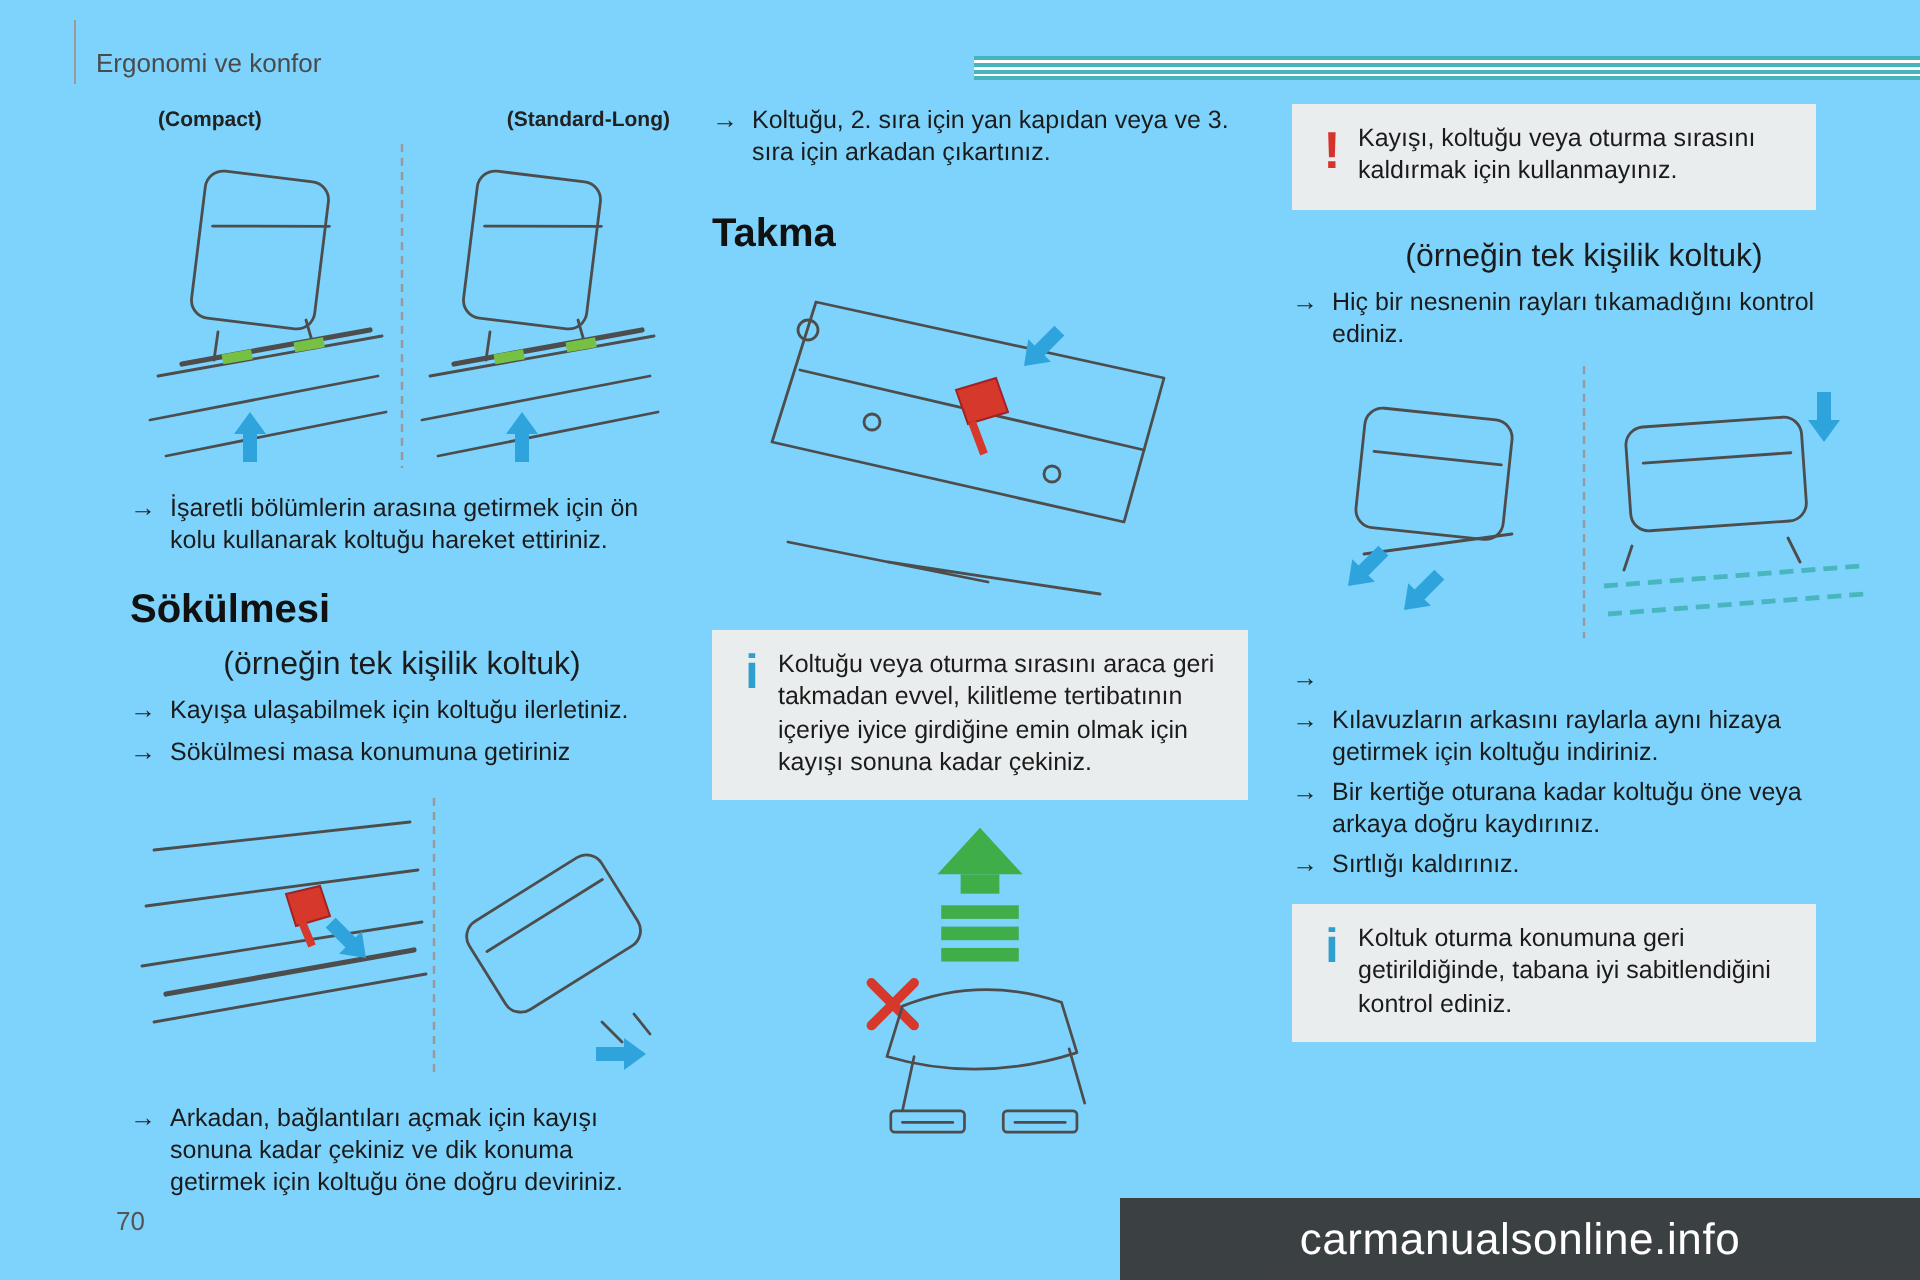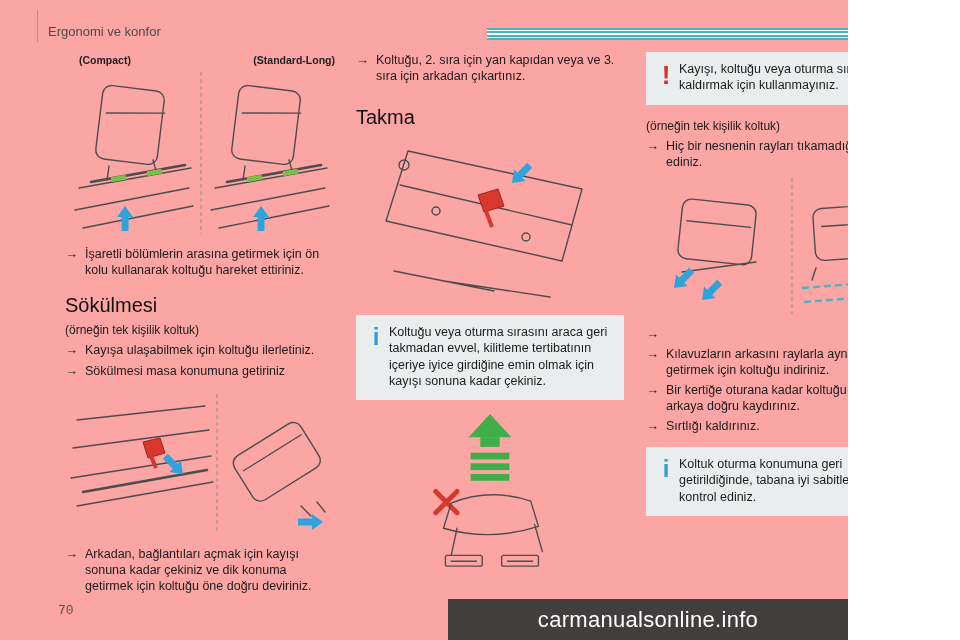--- a/index.html
+++ b/index.html
@@ -1,52 +1,52 @@
 <!DOCTYPE html>
 <html><head>
 <meta charset="utf-8">
 <style>
   * { margin:0; padding:0; box-sizing:border-box; }
   html,body { width:960px; height:640px; }
   body { font-family:"Liberation Sans", sans-serif; background:#fff; color:#1b1b1b; }
-  #page { position:relative; width:848px; height:640px; background:#fca5a5; overflow:hidden; }
+  #page { position:relative; width:960px; height:640px; background:#7dd3fc; overflow:hidden; }
 
   
   .chapter-rule { position:absolute; left:37px; top:10px; width:1px; height:32px; background:#9a9a9a; }
   .chapter { position:absolute; left:48px; top:24px; font-size:13px; color:#4a4a4a; }
   .stripes { position:absolute; left:487px; top:28px; width:473px; height:12px;
              background:repeating-linear-gradient(to bottom,#45b4bd 0 2px,#ffffff 2px 3.4px); }
 
   
   .col { position:absolute; top:52px; }
   #col1 { left:65px;  width:272px; }
   #col2 { left:356px; width:268px; }
   #col3 { left:646px; width:292px; }
 
   .bullet { display:flex; gap:5px; font-size:12.5px; line-height:1.28; margin-top:4px; }
   .bullet .marker { flex:0 0 15px; font-size:13px; color:#222; }
-  h2.sec { font-size:20px; font-weight:normal; margin:16px 0 6px; color:#111; }
-  .note { font-size:12px; line-height:1.28; margin-top:8px; }
+  h2.sec { font-size:20px; font-weight:bold; margin:16px 0 6px; color:#111; }
+  .note { font-size:16px; line-height:1.28; margin-top:8px;text-align:center; }
 
   .box { display:flex; background:#e9eded; padding:9px 10px 11px 7px; margin-top:12px; }
   .box .bicon { flex:0 0 26px; text-align:center; font-weight:bold; line-height:1; padding-top:1px; }
   .box.info .bicon { color:#2f9fd0; font-size:24px; }
   .box.warn .bicon { color:#d6332c; font-size:26px; }
   .box .btext { font-size:12.5px; line-height:1.3; }
 
   .fig { position:relative; }
   .figlabel { position:absolute; top:2px; font-size:10.5px; font-weight:bold; color:#222; }
   .figlabel.left { left:14px; }
   .figlabel.right { right:2px; }
 
   svg .line { stroke:#4d4d4d; stroke-width:1.4; fill:none; stroke-linecap:round; stroke-linejoin:round; }
   svg .dash { stroke:#999; stroke-width:1.2; stroke-dasharray:4 3; }
 
   
-  .pagenum { position:absolute; left:58px; top:603px; font-size:13px; color:#555;font-family:Liberation Mono, monospace; }
+  .pagenum { position:absolute; left:58px; top:603px; font-size:13px; color:#555; }
   .watermark { position:absolute; right:0; bottom:0; width:400px; height:41px;
                background:rgba(56,56,56,.95); color:#fff; font-size:22px; letter-spacing:.3px;
                display:flex; align-items:center; justify-content:center;text-align:right; }
 </style>
 </head>
 <body>
 
 <svg width="0" height="0" style="position:absolute" aria-hidden="true">
   <defs>
     <g id="arr">

